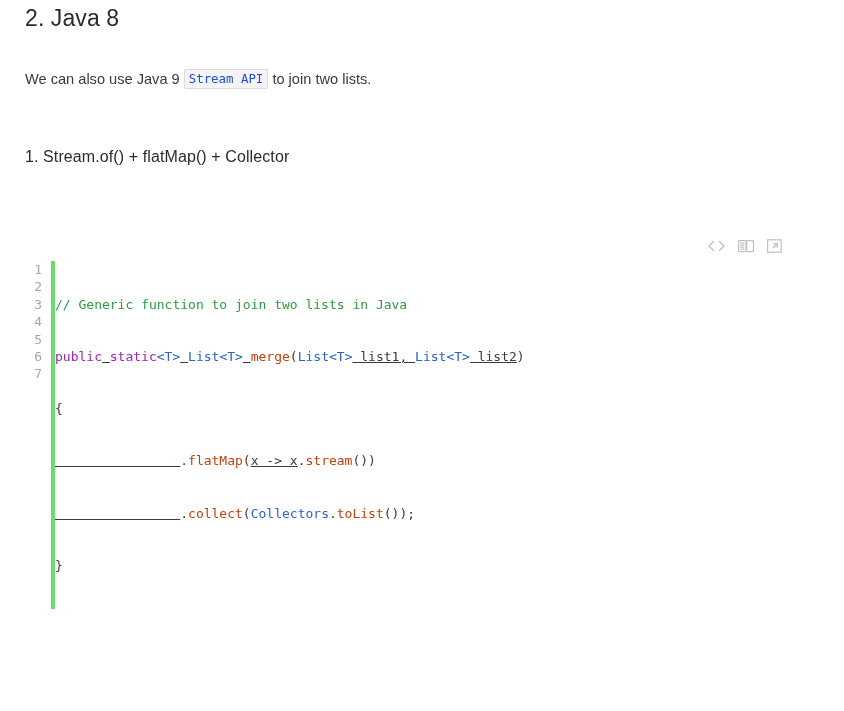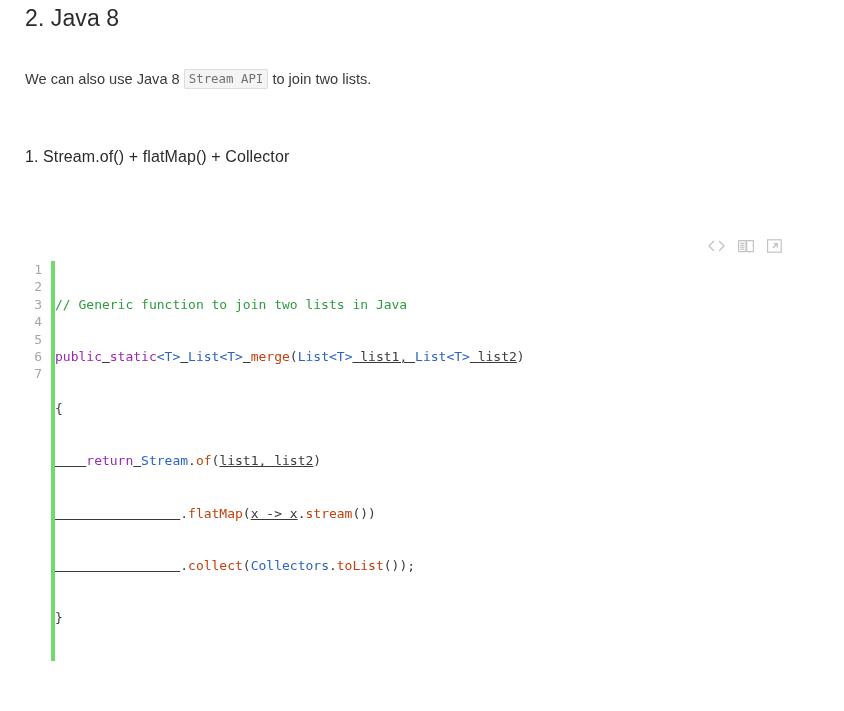--- a/index.html
+++ b/index.html
@@ -54,21 +54,21 @@
   }
 
   
   code.inline-code {
     font-family: "DejaVu Sans Mono", "Liberation Mono", monospace;
     font-size: 12.4px;
     background: #f4f4f4;
     border: 1px solid #dcdcdc;
     border-radius: 2px;
     padding: 1px 4px 2px 4px;
-    color: #737373;
+    color: #1d4ed8;
     white-space: nowrap;
     position: relative;
     top: -1px;
   }
 
   
   .gap-36 { height: 36px; }
   .gap-54 { height: 54px; }
   .gap-28 { height: 28px; }
   .gap-40 { height: 40px; }
@@ -130,21 +130,21 @@
 </style>
 </head>
 <body>
 
 <div class="page">
 
   <h2 class="section-title">2. Java 8</h2>
 
   <div class="gap-36"></div>
 
-  <p class="para"><span>We can also use Java 8 </span><code class="inline-code">Stream API</code><span> to join two lists.</span></p>
+  <p class="para"><span>We can also use Java 9 </span><code class="inline-code">Stream API</code><span> to join two lists.</span></p>
 
   <div class="gap-54"></div>
 
   <h3 class="sub-title">1. Stream.of() + flatMap() + Collector</h3>
 
   <div class="gap-28"></div>
 
 
   <div class="gap-40"></div>
 
@@ -181,21 +181,20 @@
       <div>3</div>
       <div>4</div>
       <div>5</div>
       <div>6</div>
       <div>7</div>
     </div>
     <div class="code-area">
       <div><span class="c-comment">// Generic function to join two lists in Java</span></div>
       <div><span class="c-keyword">public</span><span class="c-plain"> </span><span class="c-keyword">static</span><span class="c-type">&lt;T&gt;</span><span class="c-plain"> </span><span class="c-type">List&lt;T&gt;</span><span class="c-plain"> </span><span class="c-fn">merge</span><span class="c-punct">(</span><span class="c-type">List&lt;T&gt;</span><span class="c-plain"> list1, </span><span class="c-type">List&lt;T&gt;</span><span class="c-plain"> list2</span><span class="c-punct">)</span></div>
       <div><span class="c-punct">{</span></div>
-      <div><span class="c-plain">    </span><span class="c-keyword">return</span><span class="c-plain"> </span><span class="c-type">Stream</span><span class="c-punct">.</span><span class="c-fn">of</span><span class="c-punct">(</span><span class="c-plain">list1, list2</span><span class="c-punct">)</span></div>
       <div><span class="c-plain">                </span><span class="c-punct">.</span><span class="c-fn">flatMap</span><span class="c-punct">(</span><span class="c-plain">x -&gt; x</span><span class="c-punct">.</span><span class="c-fn">stream</span><span class="c-punct">())</span></div>
       <div><span class="c-plain">                </span><span class="c-punct">.</span><span class="c-fn">collect</span><span class="c-punct">(</span><span class="c-type">Collectors</span><span class="c-punct">.</span><span class="c-fn">toList</span><span class="c-punct">());</span></div>
       <div><span class="c-punct">}</span></div>
     </div>
   </div>
 
   <div class="gap-54"></div>
 
 </div>
 

